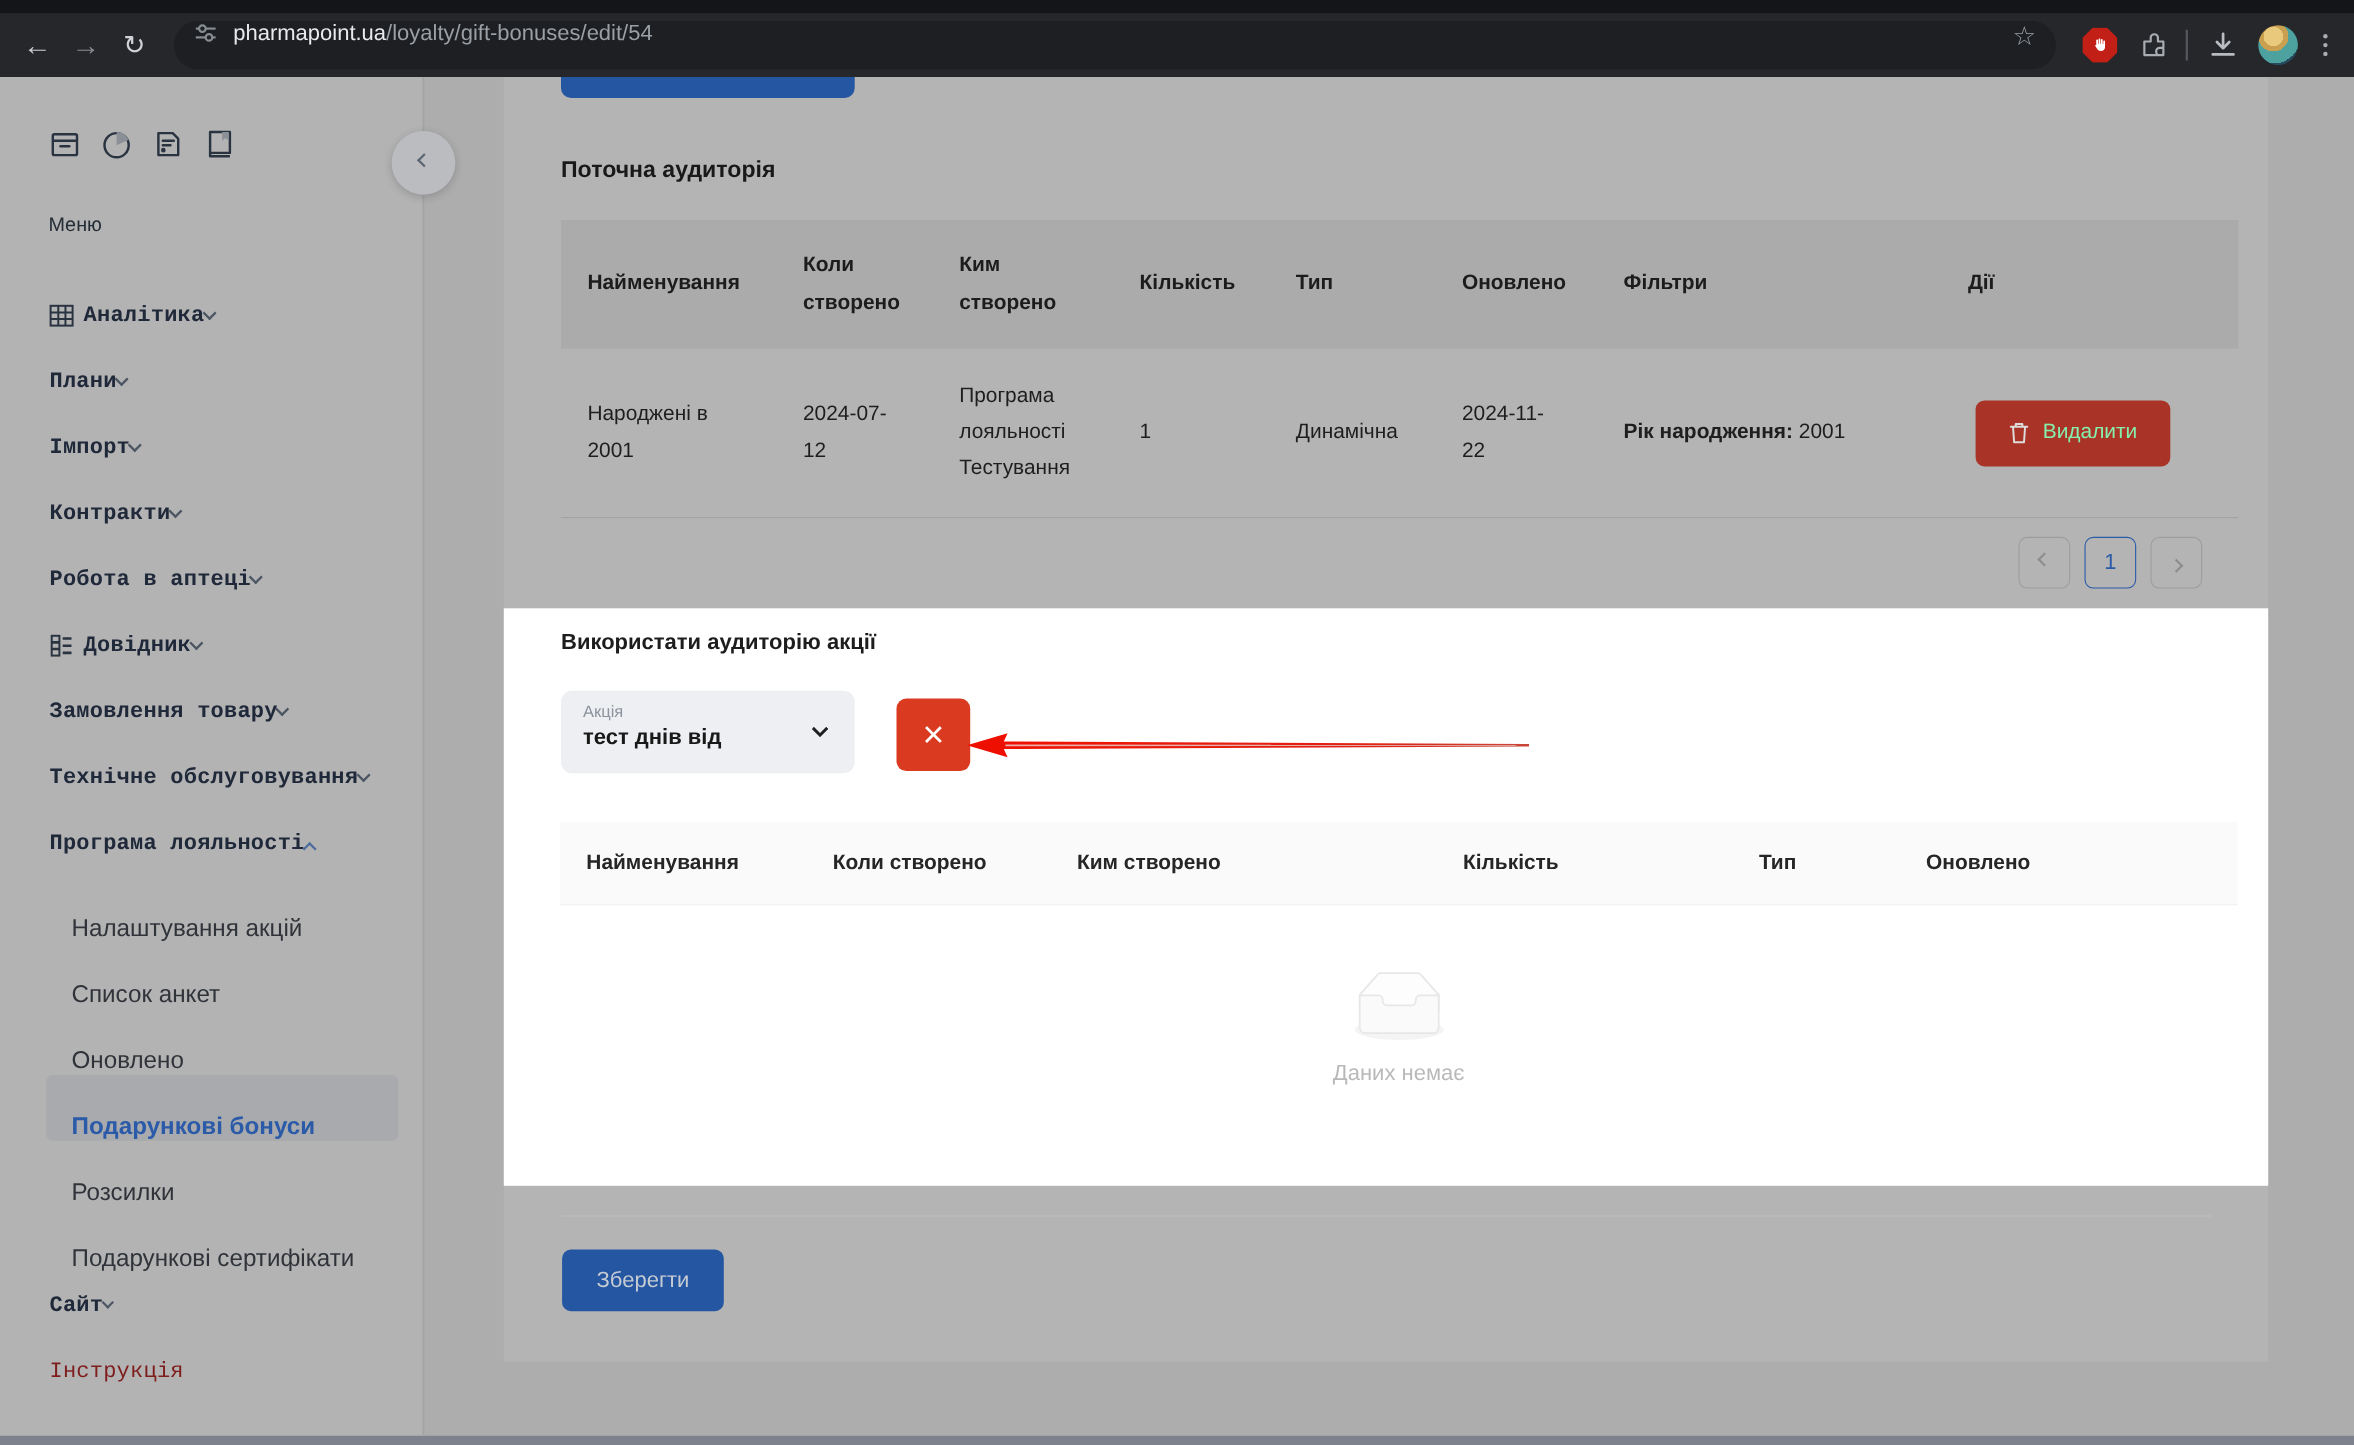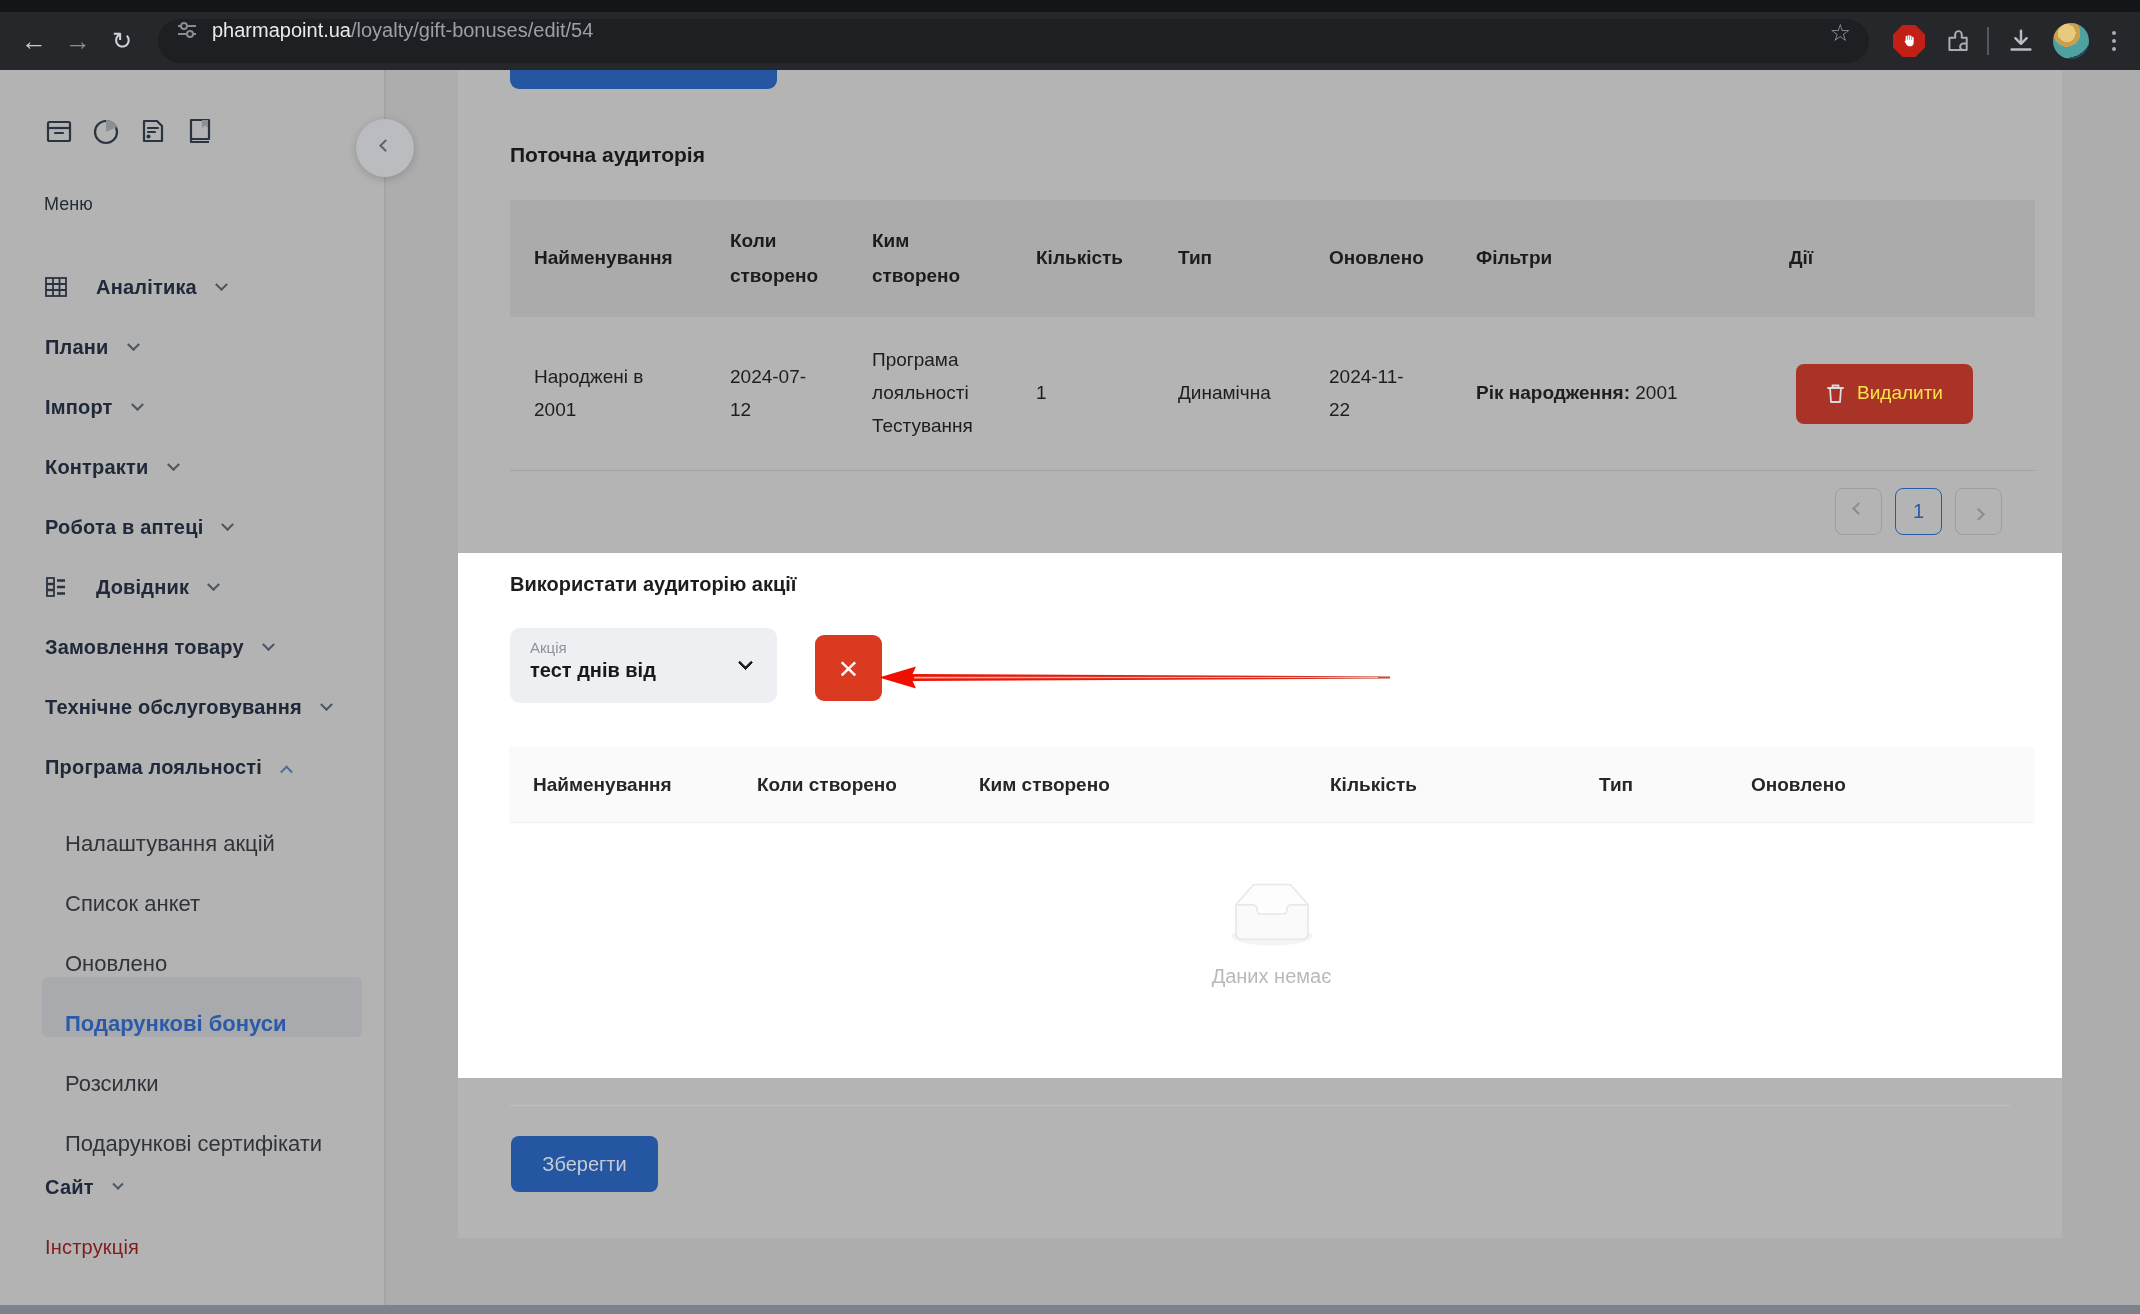--- a/index.html
+++ b/index.html
@@ -40,21 +40,21 @@
   
   .sidebar { width:386px; background:#b3b3b3; border-right:2px solid #a4a4a4;
     position:relative; color:#1f2630; flex:0 0 auto; }
   .side-icons { display:flex; gap:17px; margin:46px 0 0 44px; color:#2a3340; }
   .collapse-btn { position:absolute; top:49px; right:-30px; width:58px; height:58px;
     border-radius:50%; background:#babcc0; box-shadow:0 2px 8px rgba(0,0,0,.18);
     display:flex; align-items:center; justify-content:center; z-index:6; }
   .menu-title { margin:48px 0 0 44px; font-size:18px; font-weight:500; color:#242c36; }
   nav.menu { margin-top:42px; }
   .m-item { height:60px; display:flex; align-items:center; padding-left:45px;
-    font-size:20px; font-weight:700; color:#20293a; gap:20px; cursor:default; }
+    font-size:20px; font-weight:700; color:#20293a; gap:0; cursor:default;font-family:Liberation Mono, monospace; }
   .m-item .lbl { letter-spacing:.2px; }
   .m-item .m-ico { width:27px; display:flex; color:#2a3340; margin-right:6px; }
   .m-item.has-ico { padding-left:43px; }
   .sub-item { height:60px; display:flex; align-items:flex-end; margin:0 22px 0 42px;
     padding-left:23px; font-size:22px; font-weight:400; color:#30343a; border-radius:6px; }
   .sub-item.active { background:#a8aaad; color:var(--link); font-weight:700; }
   .chev { width:9px; height:9px; border-right:2.5px solid #4c5663; border-bottom:2.5px solid #4c5663;
     transform:rotate(45deg) translate(-2px,-2px); flex:0 0 auto; }
   .chev.up { transform:rotate(-135deg) translate(-3px,-3px); border-color:#4a6b9b; }
   .chev.small { width:8px; height:8px; border-width:2px; }
@@ -70,21 +70,21 @@
   .t-strip { position:absolute; left:52px; width:1525px; display:grid; align-items:center;
     padding:0 24px; white-space:pre-line; }
   .t1 { grid-template-columns:196px 142px 164px 142px 151px 147px 313px 1fr; }
   .t1.head { top:130px; height:117px; background:#ababab; font-size:19px; font-weight:700;
     color:#1c1c1c; line-height:1.8; }
   .t1.row { top:247px; height:154px; font-size:19px; color:#1e1e1e; line-height:1.72;
     border-bottom:1px solid #a3a3a3; }
   .filters b { font-weight:700; }
   .del-btn { width:177px; height:60px; background:var(--danger); border-radius:8px;
     display:flex; align-items:center; justify-content:center; gap:12px;
-    color:#fde047; font-size:19px; margin-left:7px; }
+    color:#86efac; font-size:19px; margin-left:7px; }
 
   .pager { position:absolute; top:418px; right:60px; display:flex; gap:13px; }
   .pg { width:47px; height:47px; border:1px solid #9d9d9d; border-radius:8px;
     display:flex; align-items:center; justify-content:center; background:transparent; }
   .pg .chev { border-color:#8d8d8d; }
   .pg .chev.left { transform:rotate(135deg) translate(-2px,2px); }
   .pg .chev.right { transform:rotate(-45deg) translate(-2px,2px); }
   .pg.current { border:1px solid var(--link); color:var(--link); font-size:20px; font-weight:500; }
 
   

